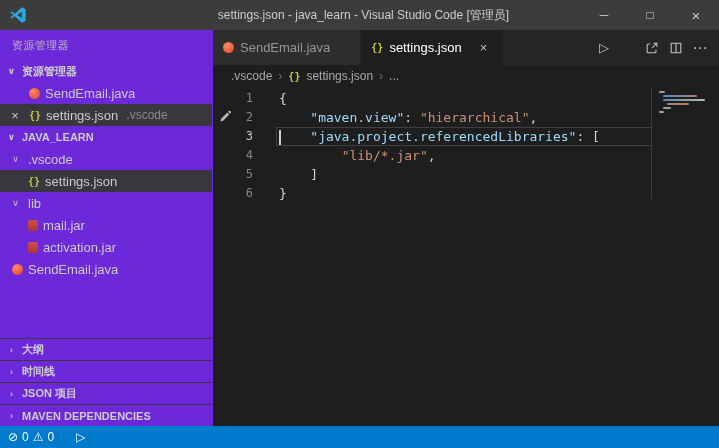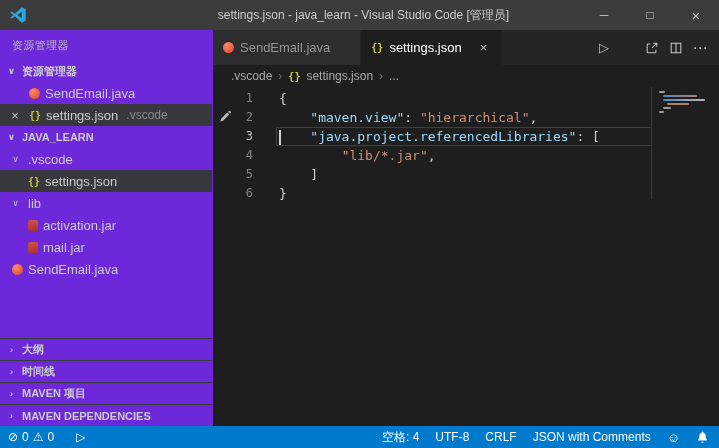--- a/index.html
+++ b/index.html
@@ -146,46 +146,46 @@
       <span>settings.json</span>
     </div>
 
     <div class="row pl8">
       <span class="chev">∨</span>
       <span>lib</span>
     </div>
 
     <div class="row pl28">
       <span class="jar-icon"></span>
-      <span>activation.jar</span>
+      <span>mail.jar</span>
     </div>
 
     <div class="row pl28">
       <span class="jar-icon"></span>
-      <span>mail.jar</span>
+      <span>activation.jar</span>
     </div>
 
     <div class="row pl12">
       <span class="java-icon"></span>
       <span>SendEmail.java</span>
     </div>
 
     <div class="spacer"></div>
 
     <div class="panel">
       <span class="chev">›</span>
       <span>大纲</span>
     </div>
     <div class="panel">
       <span class="chev">›</span>
       <span>时间线</span>
     </div>
     <div class="panel">
       <span class="chev">›</span>
-      <span>MAVEN 项目</span>
+      <span>JSON 项目</span>
     </div>
     <div class="panel">
       <span class="chev">›</span>
       <span>MAVEN DEPENDENCIES</span>
     </div>
   </div>
 
   <div class="editor-area">
 
     <div class="tabbar">
@@ -269,25 +269,13 @@
 <div class="statusbar">
   <div class="sb-left">
     <div class="sb-item">
       <span class="sb-icon">⊘</span>
       <span>0</span>
       <span class="sb-icon">⚠</span>
       <span>0</span>
     </div>
     <span class="sb-run">▷</span>
   </div>
-  <div class="sb-right">
-    <span>空格: 4</span>
-    <span>UTF-8</span>
-    <span>CRLF</span>
-    <span>JSON with Comments</span>
-    <span style="font-size:13px;">☺</span>
-    <span style="display:flex;align-items:center;">
-      <svg width="13" height="13" viewBox="0 0 16 16">
-        <path fill="#ffffff" d="M13.4 10.5 12 8.6V6a4 4 0 0 0-3-3.87V1.5a1 1 0 0 0-2 0v.63A4 4 0 0 0 4 6v2.6l-1.4 1.9a.7.7 0 0 0 .56 1.12h9.68a.7.7 0 0 0 .56-1.12ZM8 14.5a1.8 1.8 0 0 0 1.73-1.3H6.27A1.8 1.8 0 0 0 8 14.5Z"></path>
-      </svg>
-    </span>
-  </div>
 </div>
 
 </body></html>

